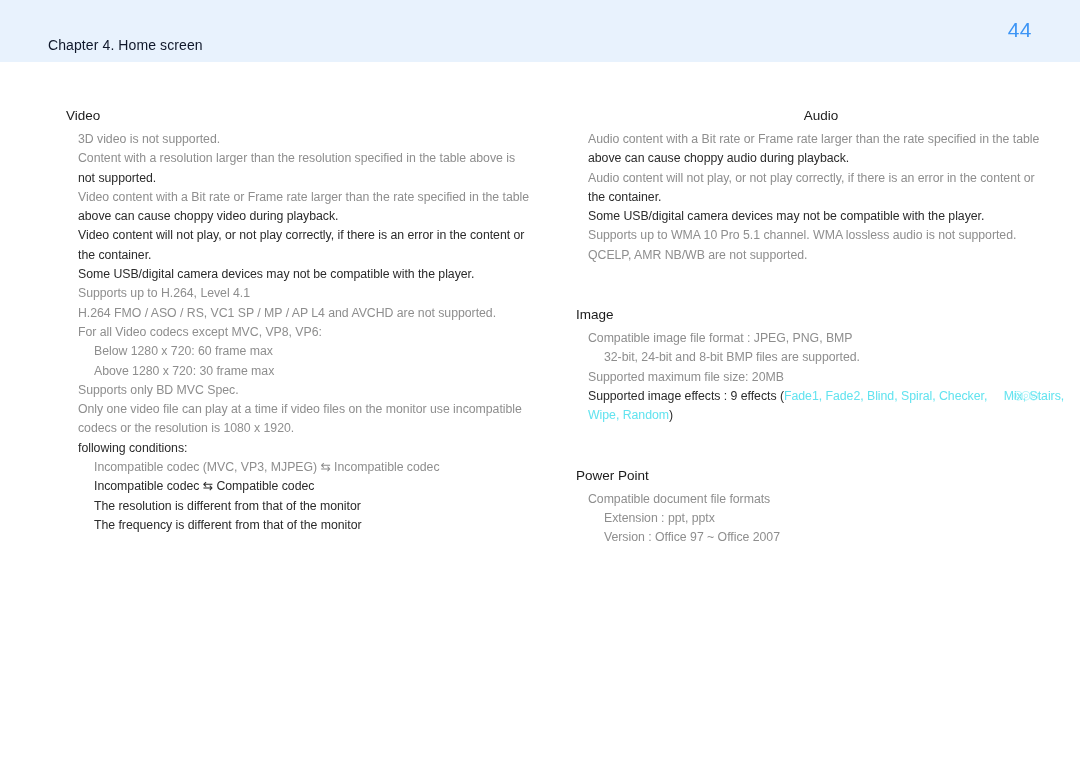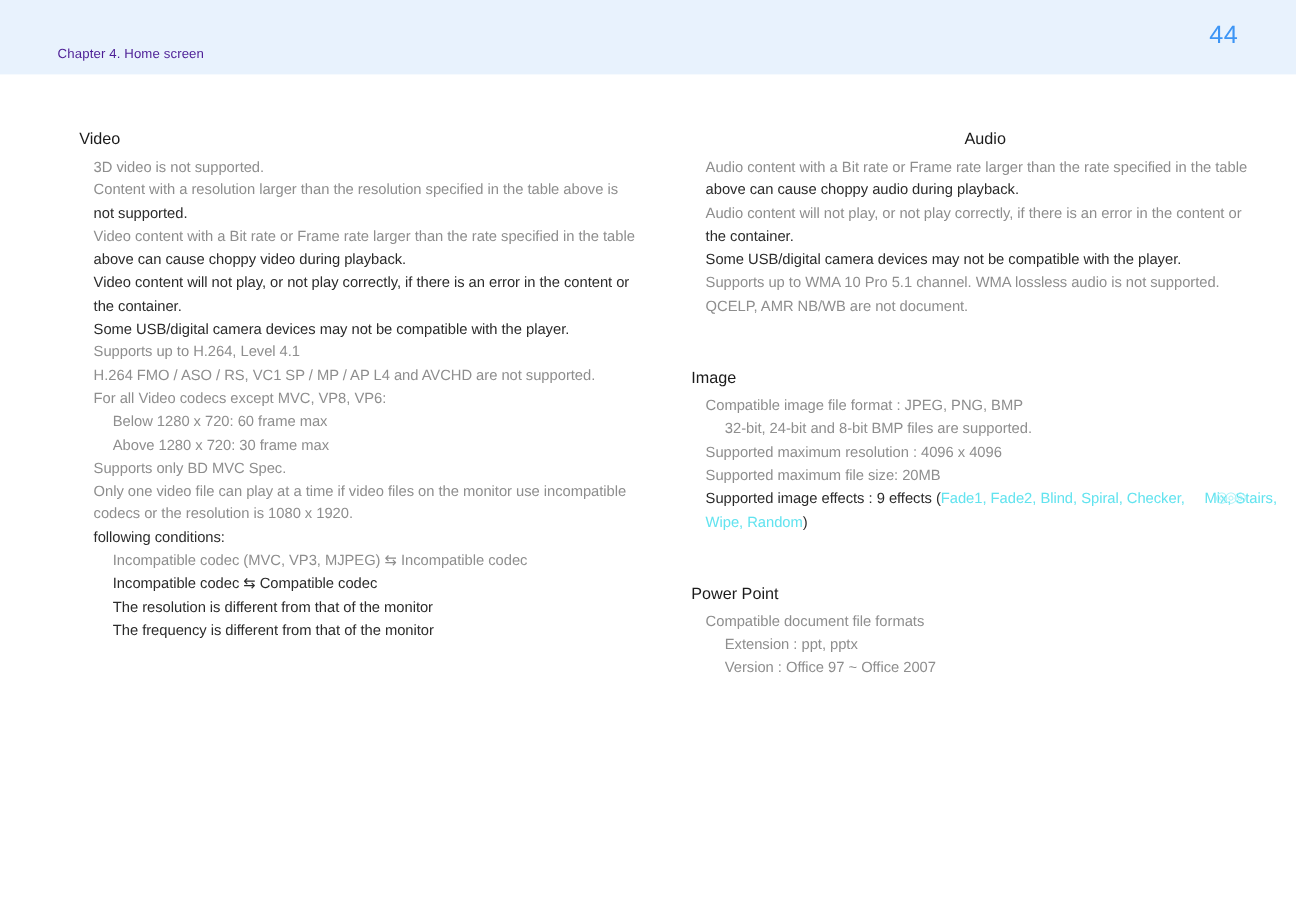--- a/index.html
+++ b/index.html
@@ -24,23 +24,23 @@
     left: 0;
     width: 1080px;
     height: 62px;
     background: #e8f2fd;
     box-sizing: border-box;
   }
   .chapter-label {
     position: absolute;
     left: 48px;
     top: 38px;
-    font-size: 11px;
+    font-size: 14px;
     line-height: 14px;
-    color: #4c1d95;
+    color: #0f172a;
     letter-spacing: 0.1px;
     white-space: nowrap;
   }
   .page-number {
     position: absolute;
     right: 48px;
     top: 18px;
     font-size: 21px;
     line-height: 24px;
     color: #3d95f5;
@@ -150,29 +150,28 @@
   <div class="column column-right" id="col-right">
       <div class="section">
         <div class="section-title">Audio</div>
         <div class="lines">
           <div class="line">Audio content with a Bit rate or Frame rate larger than the rate specified in the table</div>
           <div class="line dark">above can cause choppy audio during playback.</div>
           <div class="line">Audio content will not play, or not play correctly, if there is an error in the content or</div>
           <div class="line dark">the container.</div>
           <div class="line dark">Some USB/digital camera devices may not be compatible with the player.</div>
           <div class="line">Supports up to WMA 10 Pro 5.1 channel. WMA lossless audio is not supported.</div>
-          <div class="line">QCELP, AMR NB/WB are not document.</div>
+          <div class="line">QCELP, AMR NB/WB are not supported.</div>
         </div>
       </div>
       <div class="section">
         <div class="section-title">Image</div>
         <div class="lines">
           <div class="line">Compatible image file format : JPEG, PNG, BMP</div>
           <div class="line sub">32-bit, 24-bit and 8-bit BMP files are supported.</div>
-          <div class="line">Supported maximum resolution : 4096 x 4096</div>
           <div class="line">Supported maximum file size: 20MB</div>
           <div class="line dark"><span>Supported image effects : 9 effects (</span><span class="eff">Fade1</span><span class="eff">, </span><span class="eff">Fade2</span><span class="eff">, </span><span class="eff">Blind</span><span class="eff">, </span><span class="eff">Spiral</span><span class="eff">, </span><span class="eff">Checker</span><span class="eff">, </span><span class="eff-garbled">Mix<span class="ghost">◎◎◎</span></span><span class="eff">, </span><span class="eff">Stairs</span><span class="eff">, </span><span class="eff">Wipe</span><span class="eff">, </span><span class="eff">Random</span><span>)</span></div>
         </div>
       </div>
       <div class="section">
         <div class="section-title">Power Point</div>
         <div class="lines">
           <div class="line">Compatible document file formats</div>
           <div class="line sub">Extension : ppt, pptx</div>
           <div class="line sub">Version : Office 97 ~ Office 2007</div>

